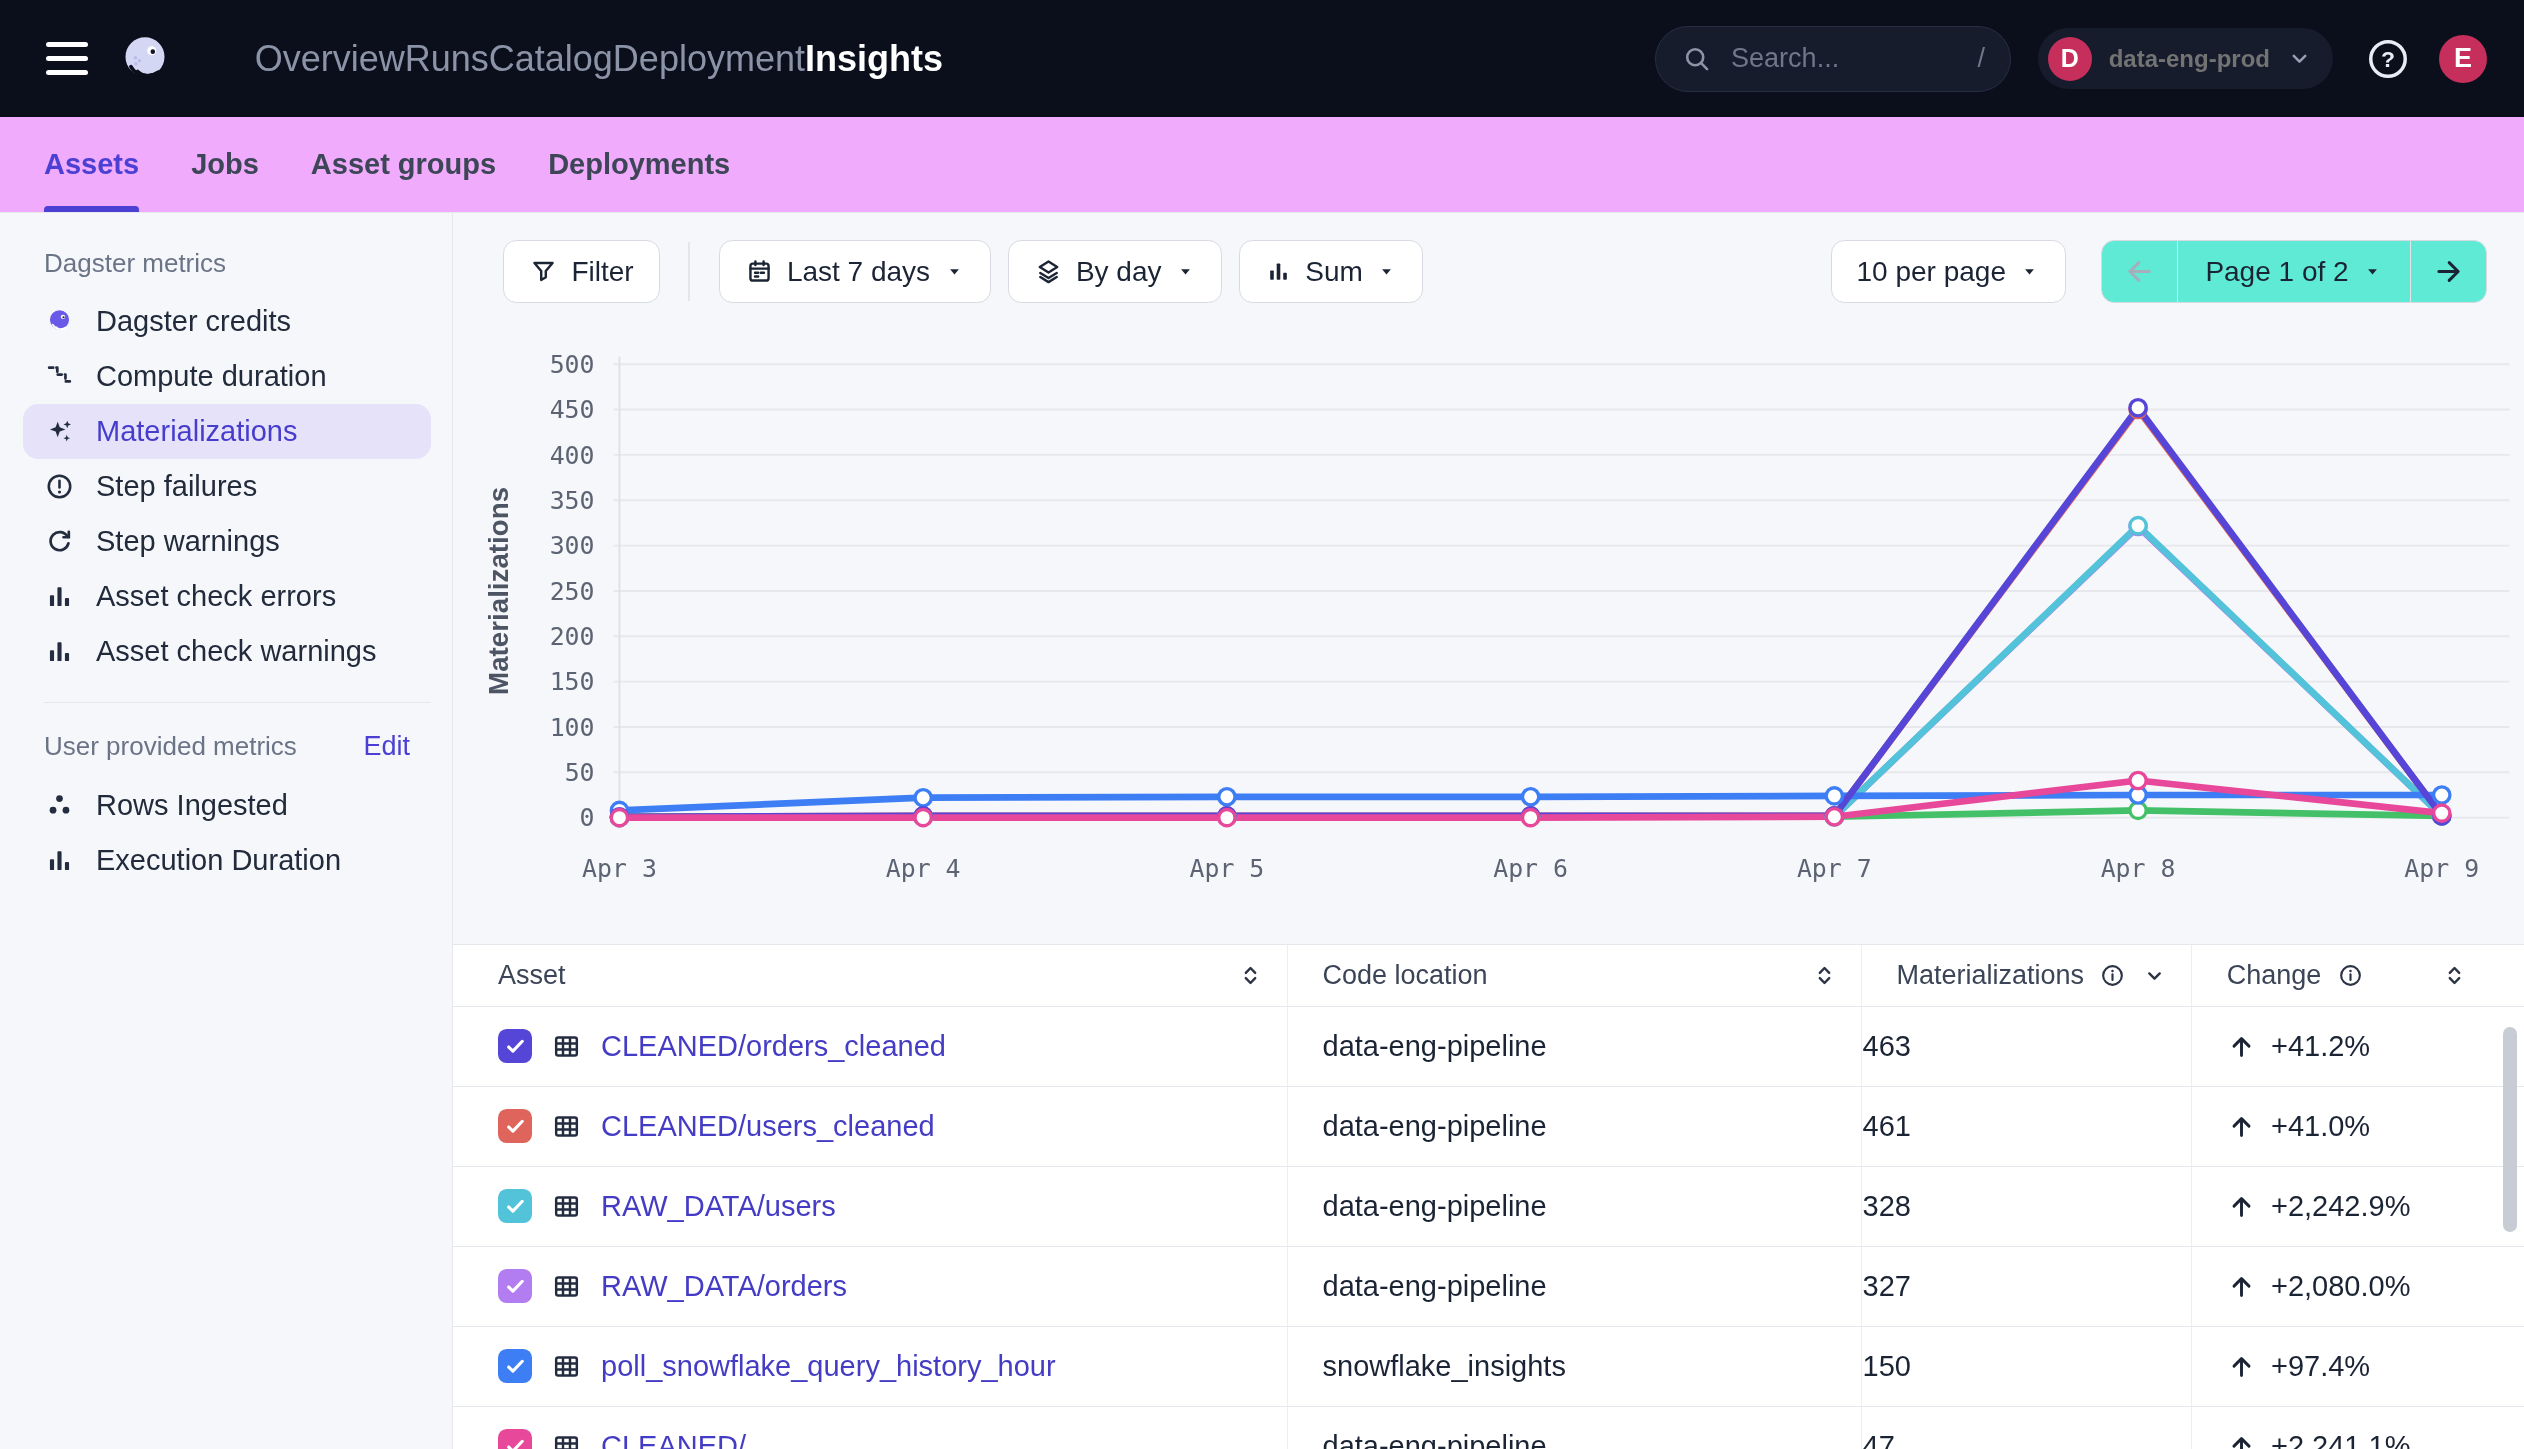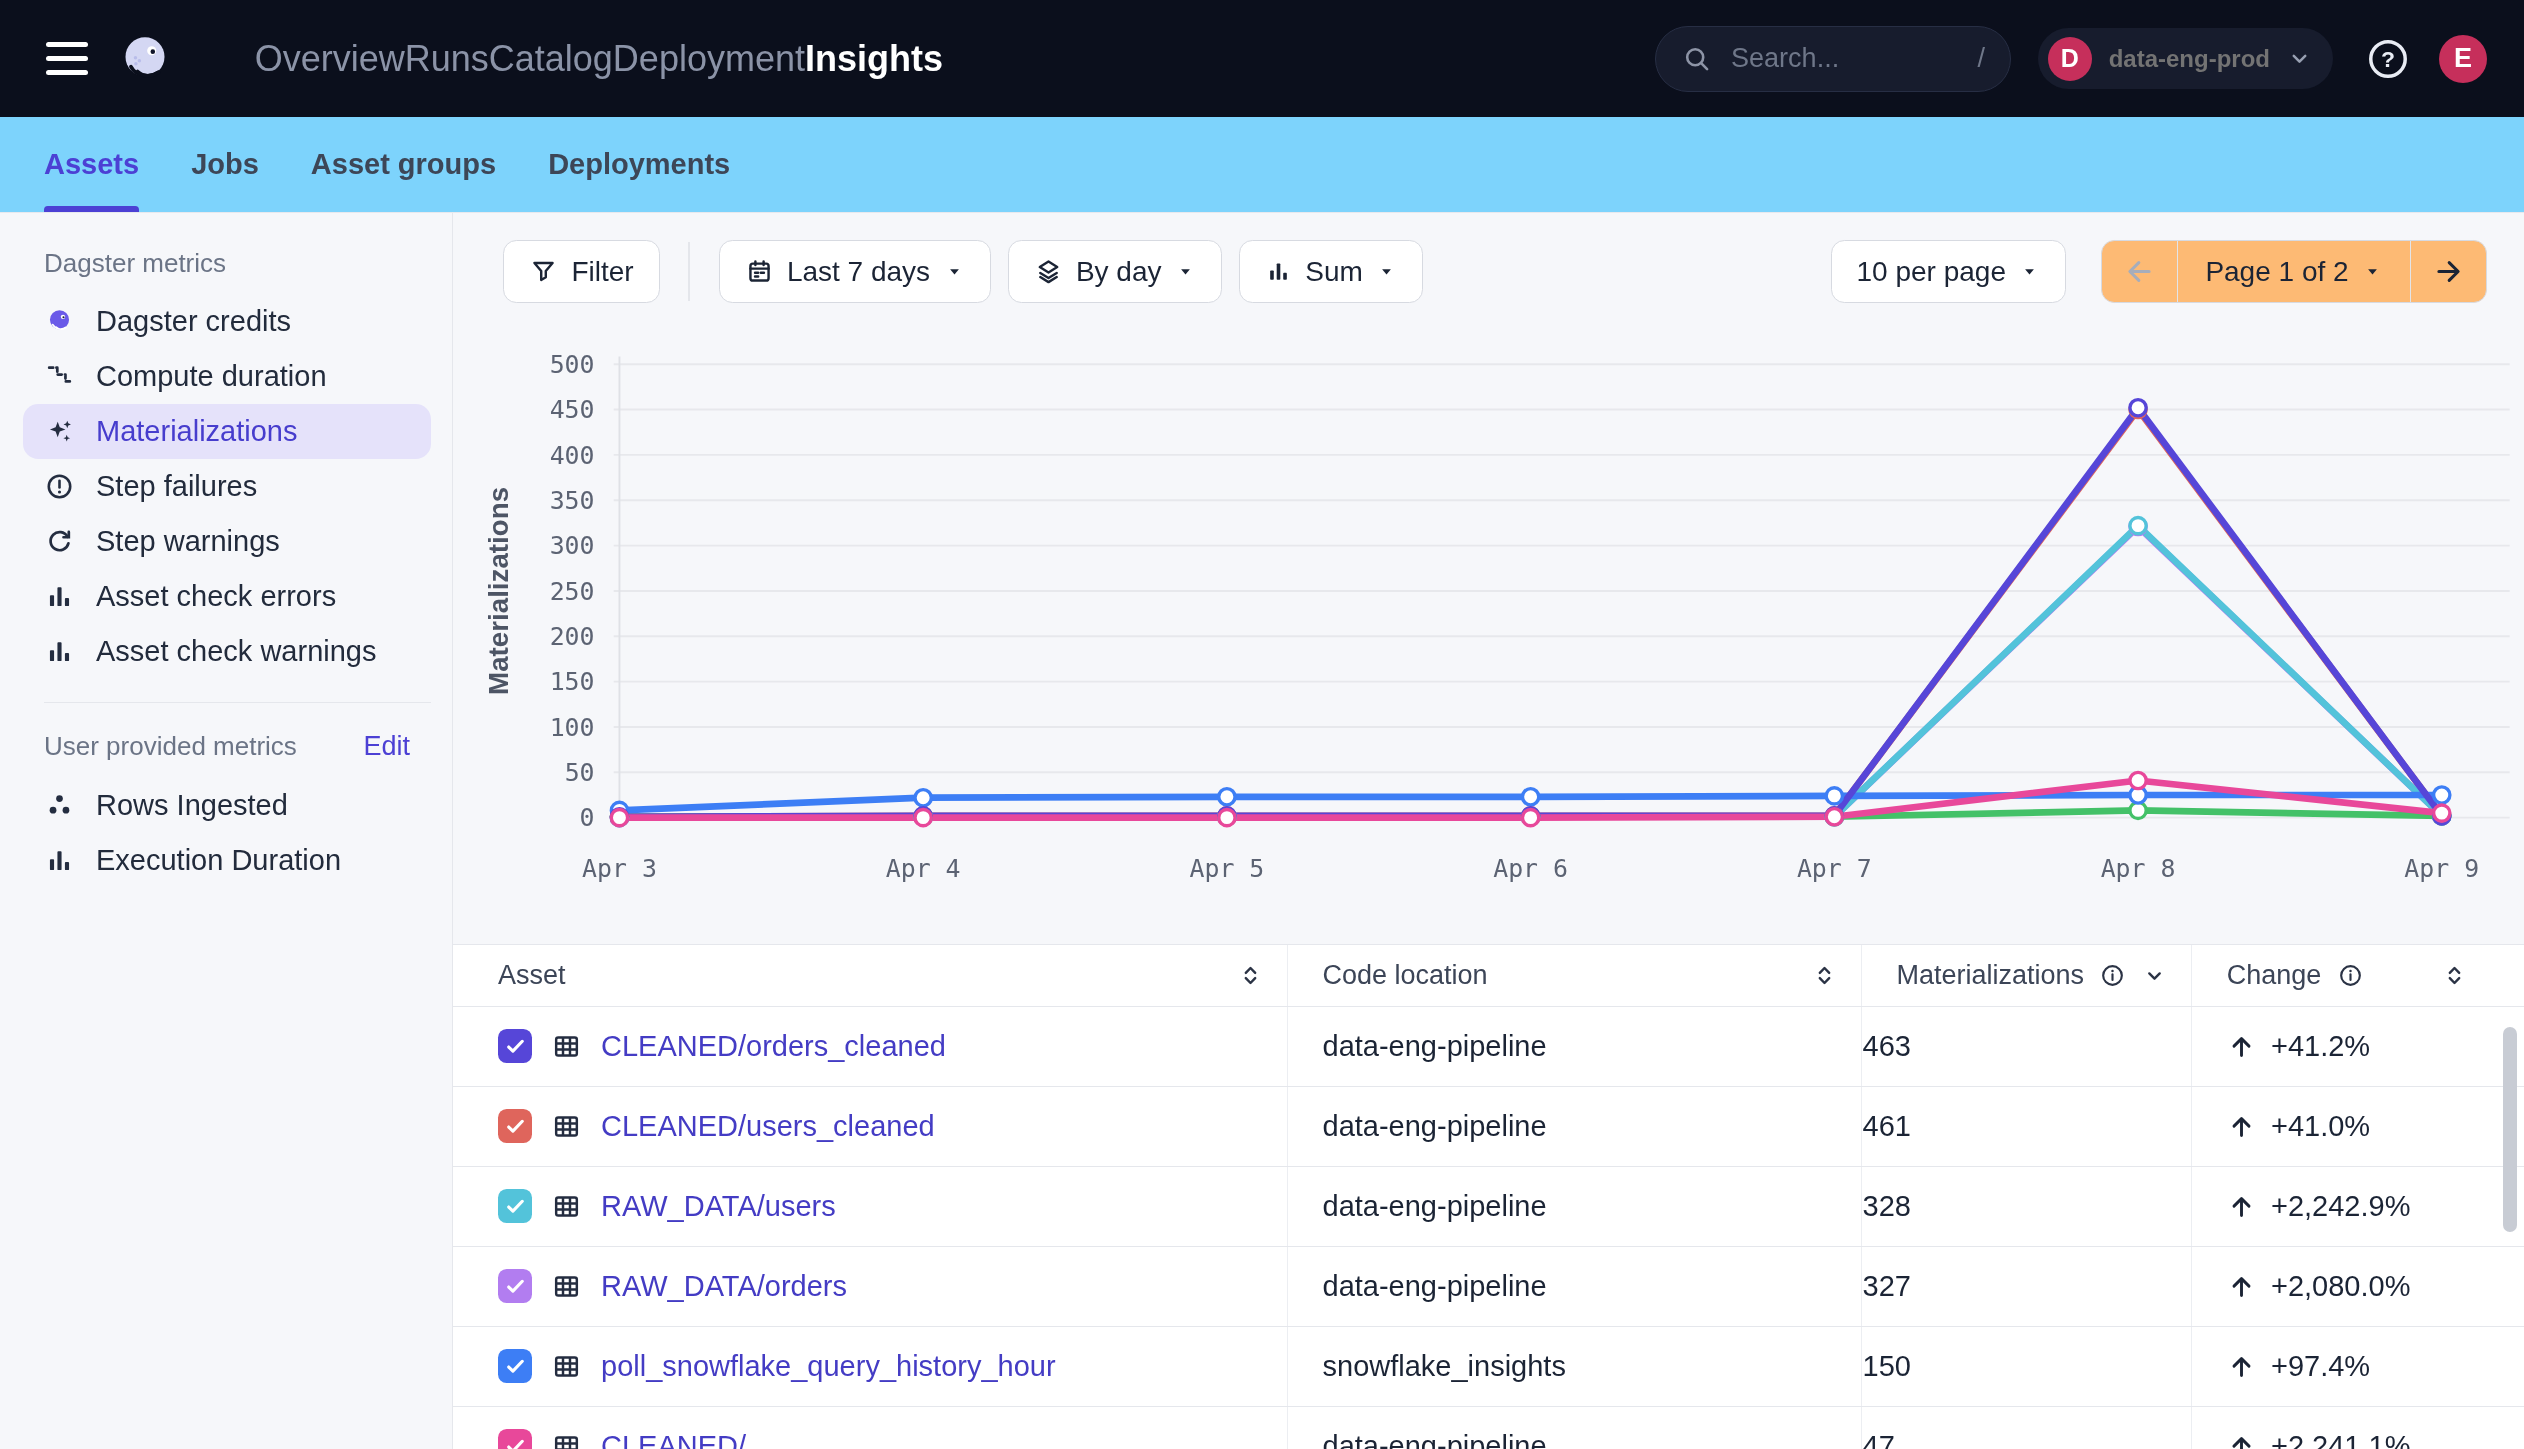--- a/index.html
+++ b/index.html
@@ -25,21 +25,21 @@
   .orgpill{height:61px;border-radius:38px;background:#171c2d;display:flex;align-items:center;gap:17px;
     padding:0 21px 0 9.6px;margin-left:27px;cursor:pointer;}
   .badge{width:44px;height:44px;border-radius:50%;background:#c62f5b;color:#fff;font-size:25px;font-weight:700;
     display:flex;align-items:center;justify-content:center;}
   .orgname{color:#737373;font-size:24px;font-weight:600;}
   .help{margin-left:33px;cursor:pointer;}
   .avatar{width:48px;height:48px;border-radius:50%;background:#c62f5b;color:#fff;font-size:27px;font-weight:700;
     display:flex;align-items:center;justify-content:center;margin-left:29px;cursor:pointer;}
 
   
-  .subheader{height:96px;background:#7dd3fc;border-bottom:1px solid #e8e9ee;display:flex;align-items:center;position:relative;}
+  .subheader{height:96px;background:#f0abfc;border-bottom:1px solid #e8e9ee;display:flex;align-items:center;position:relative;}
   .tabs{display:flex;gap:52px;padding-left:44px;height:100%;}
   .tab{font-size:29px;font-weight:600;color:#3d4657;display:flex;align-items:center;position:relative;cursor:pointer;}
   .tab.active{color:#4c40d4;}
   .tab.active::after{content:"";position:absolute;left:0;right:0;bottom:0;height:5.7px;background:#4c40d4;border-radius:3.8px 3.8px 0 0;}
   .sub-actions{margin-left:auto;display:flex;align-items:center;gap:36px;padding-right:42px;}
   .btn{display:inline-flex;align-items:center;gap:13.4px;background:#fff;border:1.9px solid #d7dae1;border-radius:13.4px;
     height:63px;padding:0 25px;font-size:28px;color:#1b2435;font-weight:500;cursor:pointer;white-space:nowrap;}
   .linklike{display:inline-flex;align-items:center;gap:11.5px;color:#4c40d4;font-size:28px;font-weight:500;cursor:pointer;}
 
   
@@ -54,21 +54,21 @@
   .side-item.active{background:#e5e2fa;color:#473dcd;font-weight:500;}
   .side-divider{border-top:1px solid #e5e7ec;margin:23px 21px 17px 44px;}
 
   .main{flex:1;position:relative;padding-top:27px;min-width:0;}
 
   
   .toolbar{display:flex;align-items:center;padding:0 38px 0 50px;}
   .tb-left{display:flex;align-items:center;gap:17px;}
   .vdiv{width:1.9px;height:59px;background:#e4e6eb;margin:0 11.5px;}
   .tb-right{margin-left:auto;display:flex;align-items:center;gap:35px;}
-  .pagegroup{display:flex;align-items:stretch;height:63px;border:1.9px solid #d7dae1;border-radius:13.4px;background:#fdba74;overflow:hidden;}
+  .pagegroup{display:flex;align-items:stretch;height:63px;border:1.9px solid #d7dae1;border-radius:13.4px;background:#5eead4;overflow:hidden;}
   .pg-btn{width:75px;display:flex;align-items:center;justify-content:center;cursor:pointer;}
   .pg-mid{display:flex;align-items:center;gap:13.4px;padding:0 27px;font-size:28px;font-weight:500;
     border-left:1.9px solid #e2e4e9;border-right:1.9px solid #e2e4e9;cursor:pointer;}
 
   
   .chart-wrap{margin-top:42px;height:555px;position:relative;}
 
   
   .table-wrap{margin-top:44px;position:relative;border-top:1px solid #e5e7ec;}
   table{width:100%;border-collapse:collapse;background:#fff;}

